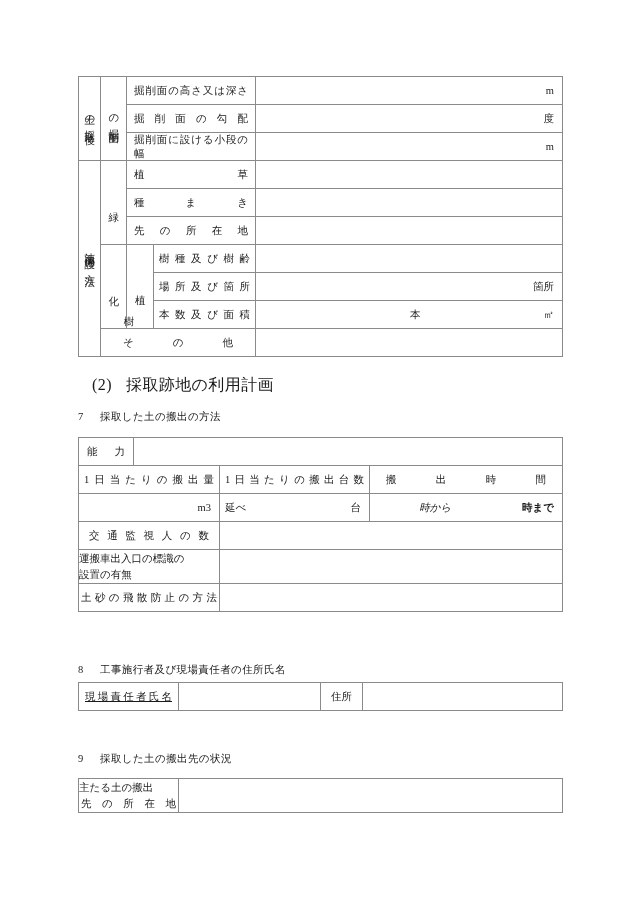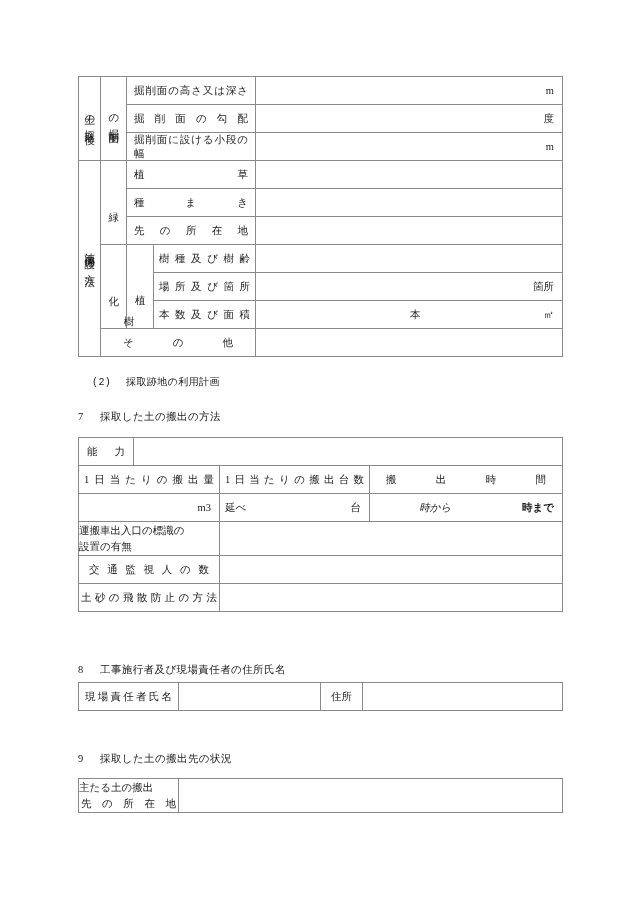--- a/index.html
+++ b/index.html
@@ -129,24 +129,23 @@
     font-size: 10.5px;
     white-space: nowrap;
     letter-spacing: 0.4px;
   }
   .heading .num {
     display: inline-block;
     width: 22px;
   }
   .sub-heading {
     position: absolute;
-    font-size: 10px;
+    font-size: 16px;
     white-space: nowrap;
     letter-spacing: 0.4px;
-    font-family: Liberation Mono, monospace;
   }
   .sub-heading .num {
     display: inline-block;
     width: 34px;
   }
 </style>
 </head>
 <body>
 
 <div class="page">
@@ -320,31 +319,31 @@
         </td>
         <td>
           <div class="val-row">
             <span class="center-left">時から</span>
             <span class="center-right">時まで</span>
           </div>
         </td>
       </tr>
 
       <tr>
+        <td class="lbl" colspan="2">
+          <span class="spread2" style="padding:0 10px;">交通監視人の数</span>
+        </td>
+        <td colspan="2"></td>
+      </tr>
+      <tr>
         <td class="two-line" colspan="2" style="height:34px;">
           <div>運搬車出入口の標識の</div>
           <div>設置の有無</div>
         </td>
         <td colspan="2" style="height:34px;"></td>
-      </tr>
-      <tr>
-        <td class="lbl" colspan="2">
-          <span class="spread2" style="padding:0 10px;">交通監視人の数</span>
-        </td>
-        <td colspan="2"></td>
       </tr>
       <tr>
         <td class="lbl" colspan="2">
           <span class="spread2" style="padding:0 2px;">土砂の飛散防止の方法</span>
         </td>
         <td colspan="2"></td>
       </tr>
     </tbody>
   </table>
 
@@ -355,21 +354,21 @@
   <table class="form" style="left:78px; top:682px; width:484px;">
     <colgroup>
       <col style="width:100px">
       <col style="width:142px">
       <col style="width:42px">
       <col style="width:200px">
     </colgroup>
     <tbody>
       <tr>
         <td class="lbl">
-          <span class="spread2" style="padding:0 6px;">現場責任者氏名</span>
+          <span class="spread2" style="padding:0 6px;text-decoration:underline;">現場責任者氏名</span>
         </td>
         <td></td>
         <td class="lbl">
           <span>住所</span>
         </td>
         <td></td>
       </tr>
     </tbody>
   </table>
 

